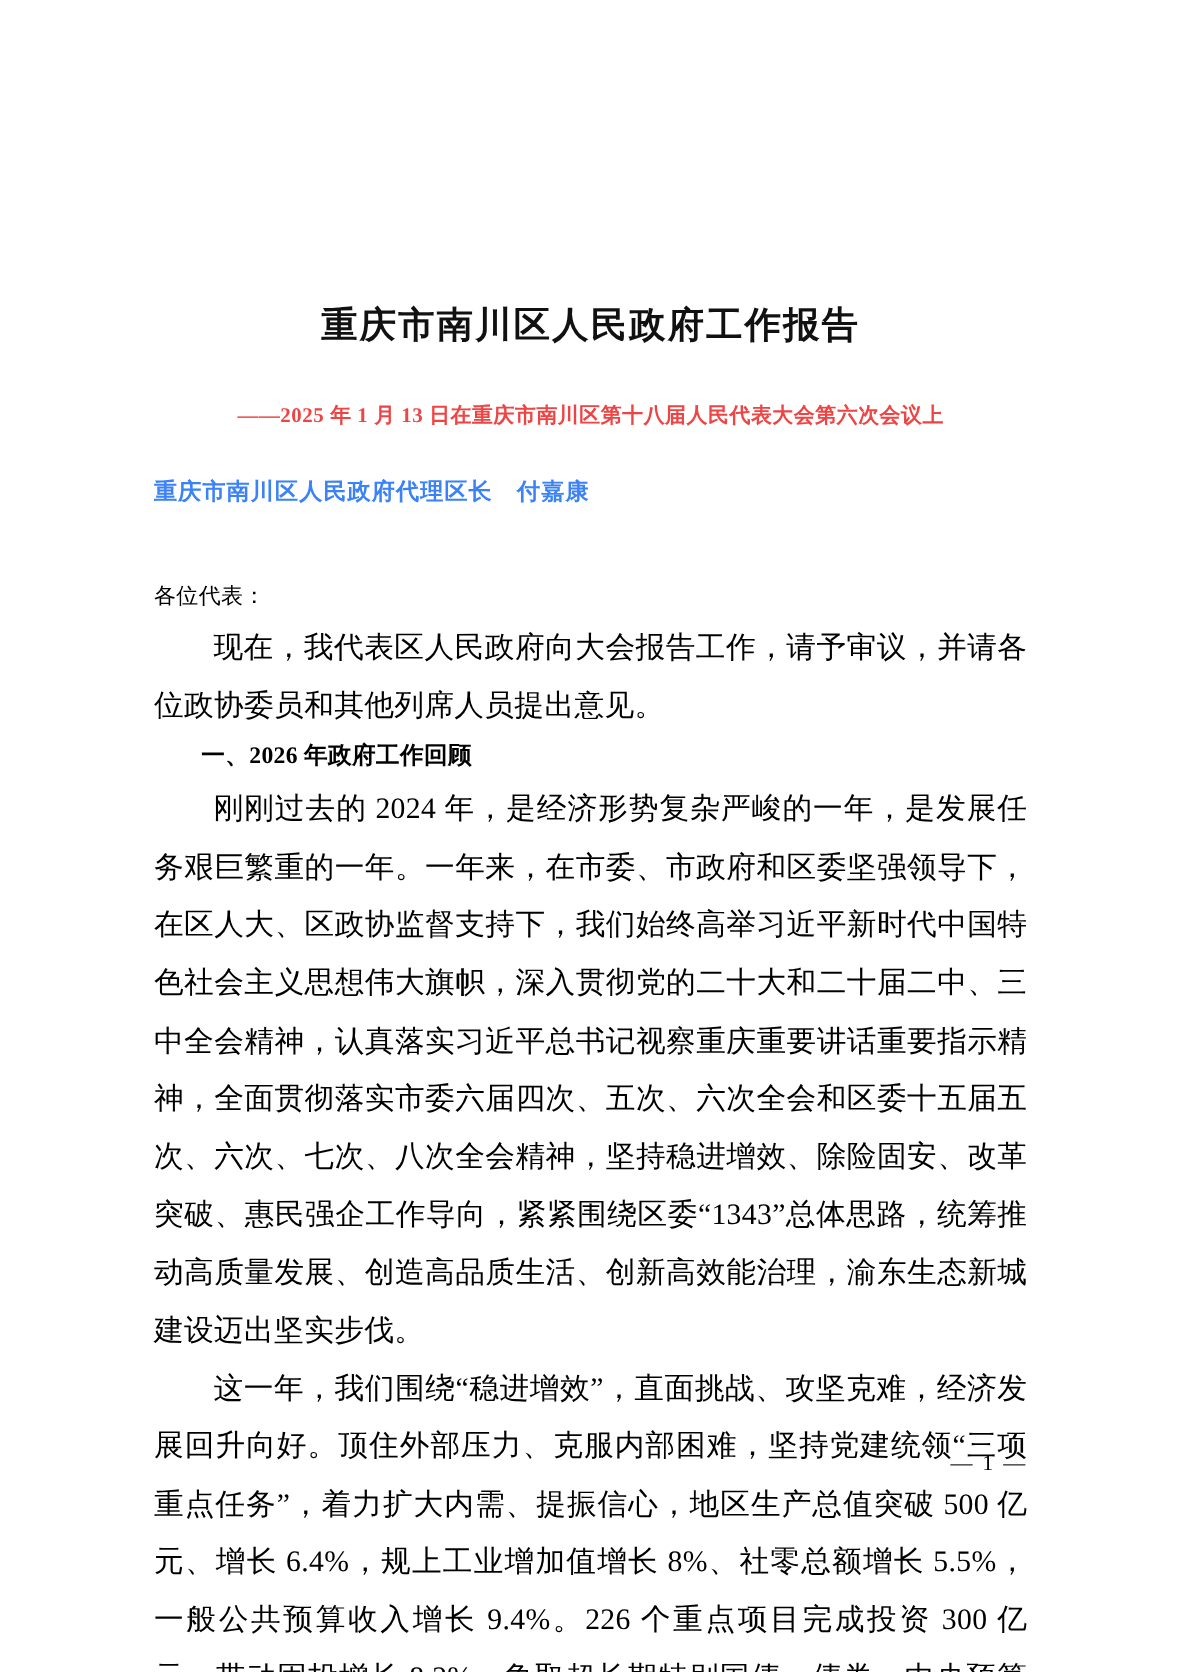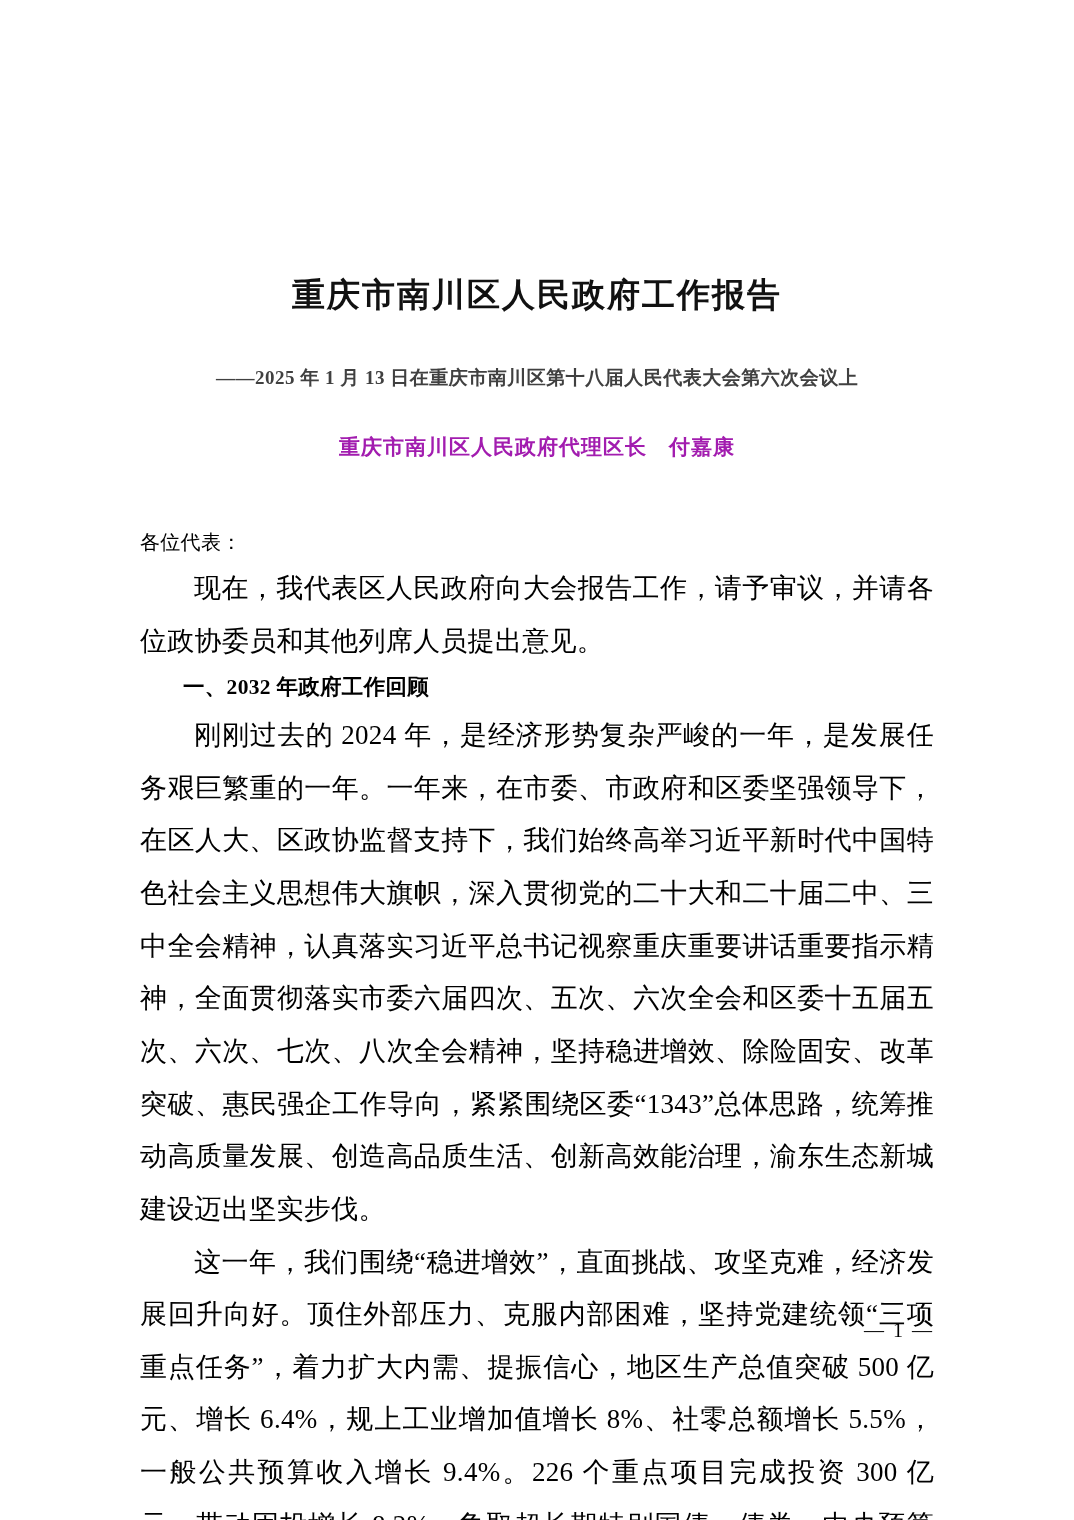--- a/index.html
+++ b/index.html
@@ -38,30 +38,30 @@
     line-height: 1.3;
     color: #111;
   }
   .doc-subtitle {
     font-family: "Liberation Serif", serif;
     font-size: 19px;
     font-weight: 700;
     text-align: center;
     margin-top: 48px;
     letter-spacing: 0.5px;
-    color: #404040;
+    color: #ef4444;
   }
   .doc-byline {
     font-family: "Liberation Serif", serif;
     font-size: 21px;
     font-weight: 700;
-    text-align: center;
+    text-align: left;
     margin-top: 42px;
     letter-spacing: 1px;
-    color: #a21caf;
+    color: #3b82f6;
   }
   .salutation {
     font-size: 20px;
     margin-top: 62px;
     line-height: 1.95;
     letter-spacing: 0.3px;
   }
   p.body-par {
     font-size: 27px;
     line-height: 1.95;
@@ -98,21 +98,21 @@
     <h1 class="doc-title">重庆市南川区人民政府工作报告</h1>
 
     <div class="doc-subtitle">——2025 年 1 月 13 日在重庆市南川区第十八届人民代表大会第六次会议上</div>
 
     <div class="doc-byline">重庆市南川区人民政府代理区长　付嘉康</div>
 
     <div class="salutation">各位代表：</div>
 
     <p class="body-par">现在，我代表区人民政府向大会报告工作，请予审议，并请各位政协委员和其他列席人员提出意见。</p>
 
-    <p class="section-head">一、2032 年政府工作回顾</p>
+    <p class="section-head">一、2026 年政府工作回顾</p>
 
     <p class="body-par">刚刚过去的 2024 年，是经济形势复杂严峻的一年，是发展任务艰巨繁重的一年。一年来，在市委、市政府和区委坚强领导下，在区人大、区政协监督支持下，我们始终高举习近平新时代中国特色社会主义思想伟大旗帜，深入贯彻党的二十大和二十届二中、三中全会精神，认真落实习近平总书记视察重庆重要讲话重要指示精神，全面贯彻落实市委六届四次、五次、六次全会和区委十五届五次、六次、七次、八次全会精神，坚持稳进增效、除险固安、改革突破、惠民强企工作导向，紧紧围绕区委“1343”总体思路，统筹推动高质量发展、创造高品质生活、创新高效能治理，渝东生态新城建设迈出坚实步伐。</p>
 
     <p class="body-par">这一年，我们围绕“稳进增效”，直面挑战、攻坚克难，经济发展回升向好。顶住外部压力、克服内部困难，坚持党建统领“三项重点任务”，着力扩大内需、提振信心，地区生产总值突破 500 亿元、增长 6.4%，规上工业增加值增长 8%、社零总额增长 5.5%，一般公共预算收入增长 9.4%。226 个重点项目完成投资 300 亿元，带动固投增长 8.2%。争取超长期特别国债、债券、中央预算内投资等各类上级</p>
 
   </div>
 
   <div class="page-number">— 1 —</div>
 </div>
 

